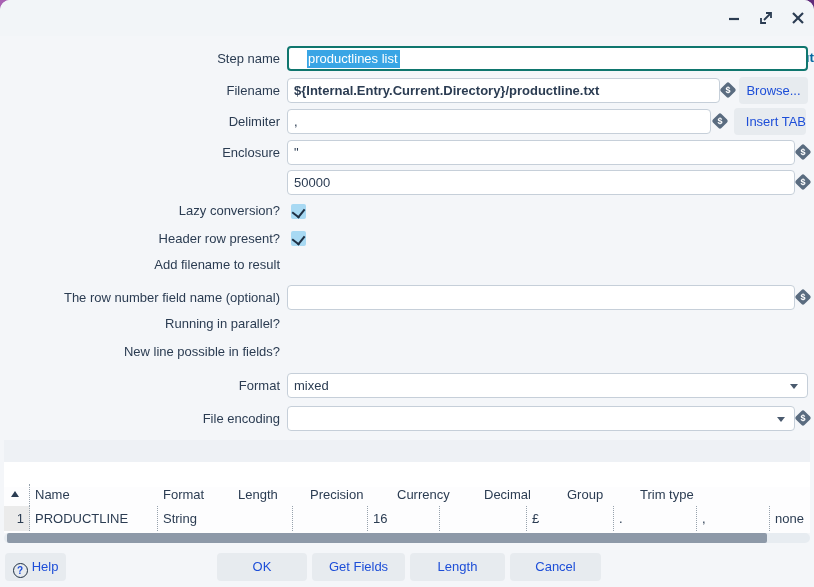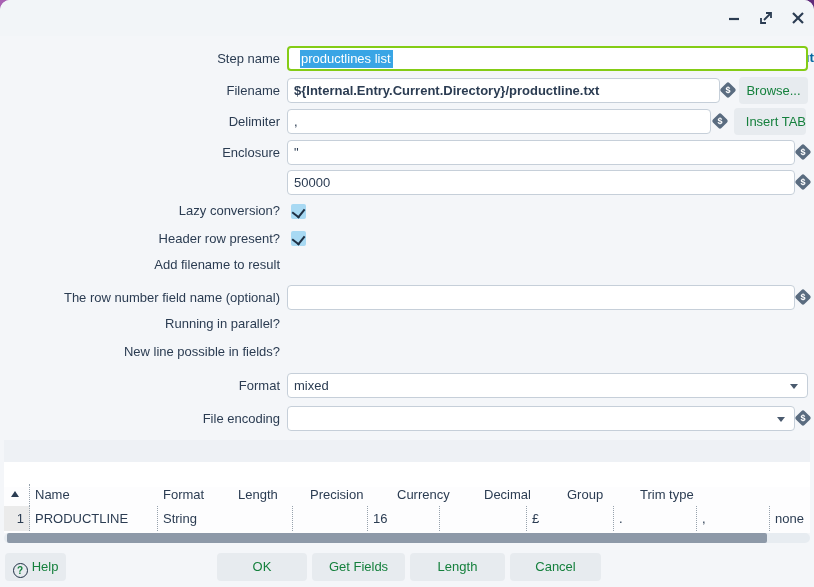--- a/index.html
+++ b/index.html
@@ -11,24 +11,24 @@
   
   .titlebar { position:absolute; top:0; left:0; right:0; height:36px; background:#f2f5f8; }
   .title { position:absolute; top:0; left:0; right:0; height:36px; line-height:36px; text-align:right; font-weight:bold; font-size:13.5px; color:#0369a1;margin-top:40px; }
   .winbtn { position:absolute; top:11px; width:14px; height:14px; cursor:default; }
   .winbtn svg { display:block; }
   .btn-min { left:727px; } .btn-max { left:759px; } .btn-close { left:791px; }
 
   
   .flabel { position:absolute; left:0; width:280px; height:25px; line-height:25px; text-align:right; color:#2b3c52;padding-left:34px; }
   .field { position:absolute; height:25px; background:#fff; border:1px solid #c6cfd9; border-radius:4px; line-height:23px; padding-left:6px; color:#2b3c52; overflow:hidden; white-space:nowrap; }
-  .field.focused { border:2px solid #84cc16; line-height:21px; padding-left:11px; }
+  .field.focused { border:2px solid #0f766e; line-height:21px; padding-left:18px; }
   .sel { background:#39a5e5; color:#fff; padding:1px 2px 2px 1px; }
   .dropdown .arrow { position:absolute; right:9px; top:10px; width:0; height:0; border-left:4.5px solid transparent; border-right:4.5px solid transparent; border-top:5.5px solid #4a5a6e; }
-  .btn { position:absolute; height:27px; background:#e7ebef; border-radius:4px; text-align:center; line-height:27px; color:#15803d; cursor:pointer; }
+  .btn { position:absolute; height:27px; background:#e7ebef; border-radius:4px; text-align:center; line-height:27px; color:#1d4ed8; cursor:pointer; }
   .diamond { position:absolute; width:12px; height:12px; background:#5a6c80; border-radius:2px; transform:rotate(45deg); }
   .diamond span { position:absolute; inset:0; transform:rotate(-45deg); color:#fff; font-size:9px; line-height:12px; text-align:center; font-weight:bold; }
   .checkbox { position:absolute; width:15px; height:15px; background:#a8d9f3; border-radius:2px; }
   .checkbox.checked::after { content:""; position:absolute; left:3px; top:2px; width:7px; height:9px; border:solid #1f3044; border-width:0 2.5px 2.5px 0; transform:rotate(38deg); }
 
   
   .table-panel { position:absolute; left:4px; top:440px; width:806px; height:93px; background:#fdfdfe; overflow:hidden; }
   .trow { display:flex; width:840px; }
   .thead { height:22px; background:#eef1f5; }
   .tbody-row { height:25px; background:#fff; }

